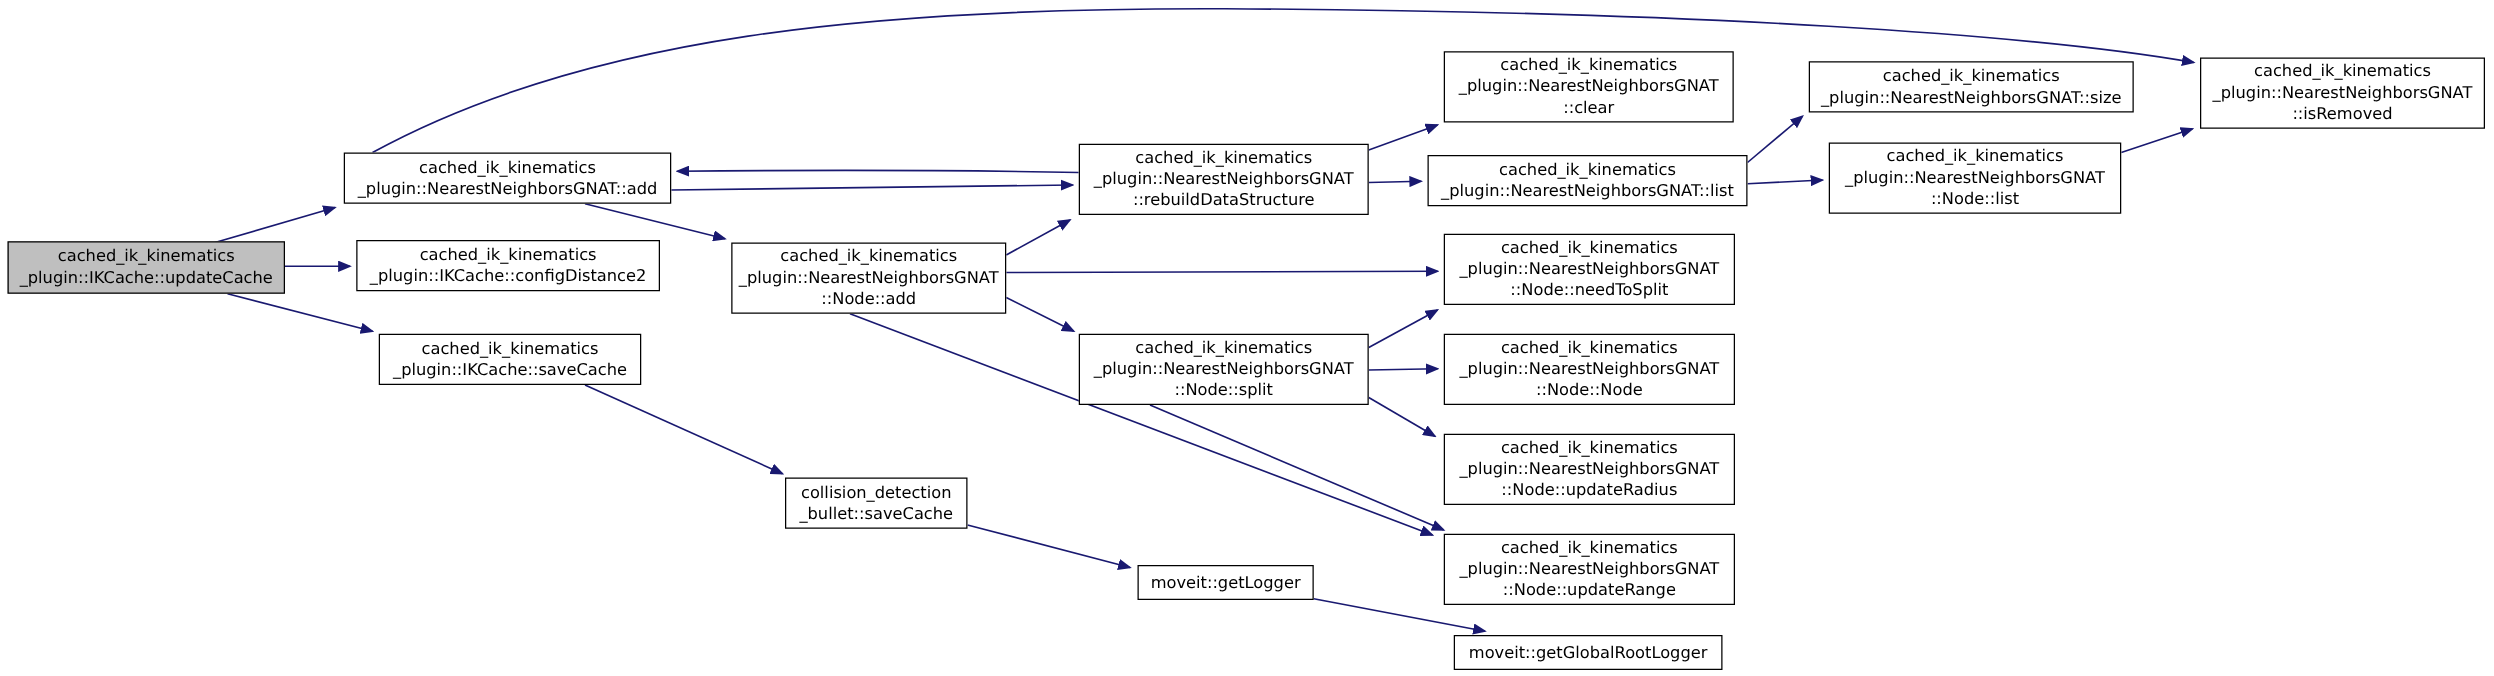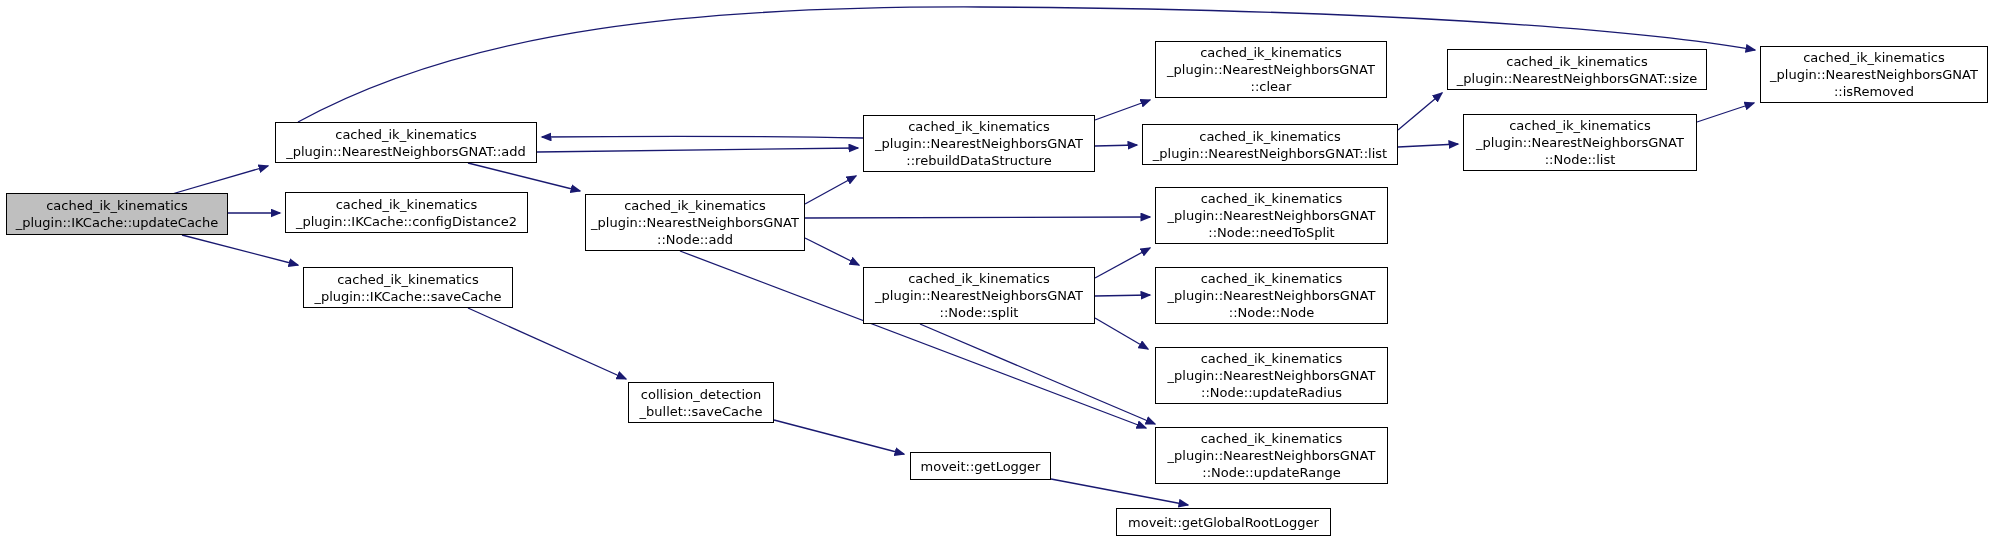--- a/index.html
+++ b/index.html
@@ -139,15 +139,15 @@
 
   <div class="node" style="left:1760px; top:46px; width:228px; height:57px;">cached_ik_kinematics
 _plugin::NearestNeighborsGNAT
 ::isRemoved</div>
 
   <div class="node" style="left:628px; top:382px; width:146px; height:41px;">collision_detection
 _bullet::saveCache</div>
 
   <div class="node" style="left:910px; top:452px; width:141px; height:28px;text-align:center;">moveit::getLogger</div>
 
-  <div class="node" style="left:1116px; top:508px; width:215px; height:28px;">moveit::getGlobalRootLogger</div>
+  <div class="node" style="left:1163px; top:508px; width:215px; height:28px;">moveit::getGlobalRootLogger</div>
 
 </div>
 
 </body></html>

